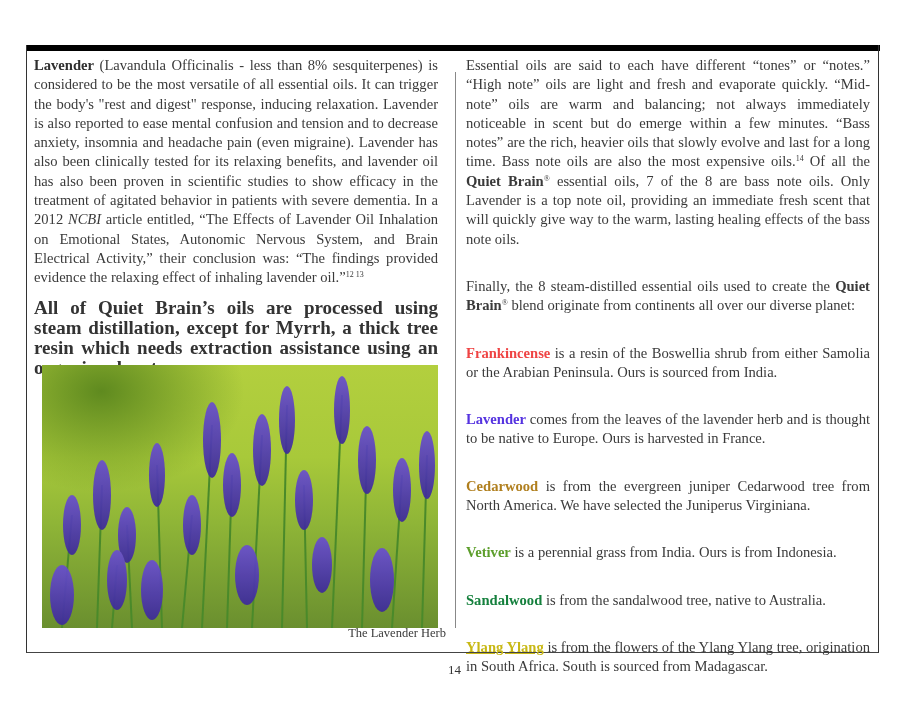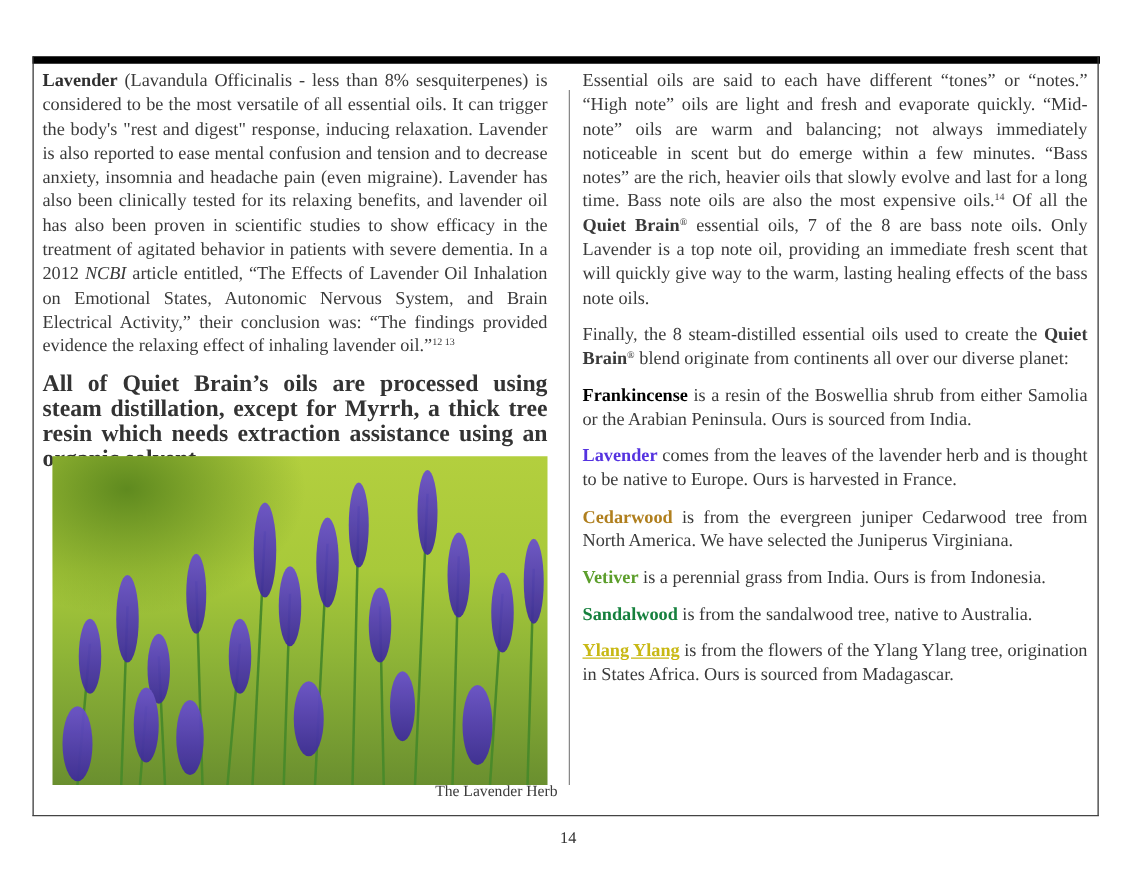--- a/index.html
+++ b/index.html
@@ -17,21 +17,21 @@
 
   .left-col { position: absolute; left: 34px; top: 56px; width: 404px; }
   .right-col { position: absolute; left: 466px; top: 56px; width: 404px; }
 
   p { margin: 0; font-size: 14.6px; line-height: 19.3px; text-align: justify; }
   .intro b { color: #2f2f2f; }
   .bold-para { margin-top: 10px; font-weight: bold; font-size: 19px; line-height: 20px; color: #333; }
   sup { font-size: 8px; vertical-align: 5px; line-height: 0; }
 
   .section-title { font-weight: bold; font-size: 14.6px; color: #333; margin-top: 3px; margin-bottom: 9px; }
-  .right-col p + p { margin-top: 10px; }
+  .right-col p + p { margin-top: 28px; }
   .oil { font-weight: bold; }
 
   .photo {
     position: absolute; left: 42px; top: 365px; width: 396px; height: 263px;
     background:
       radial-gradient(ellipse at 15% 10%, #5f8a1f 0%, transparent 30%),
       linear-gradient(180deg, #b3cf3e 0%, #a8c93a 35%, #8fb537 60%, #6a8f2f 100%);
     overflow: hidden;
   }
   .photo svg { position: absolute; left: 0; top: 0; }
@@ -98,21 +98,21 @@
         <ellipse cx="110" cy="225" rx="11" ry="30"></ellipse>
     </g>
   </svg>
 </div>
 <div class="caption">The Lavender Herb</div>
 
 <div class="right-col">
   <p><span>Essential oils are said to each have different “tones” or “notes.” “High note” oils are light and fresh and evaporate quickly. “Mid-note” oils are warm and balancing; not always immediately noticeable in scent but do emerge within a few minutes. “Bass notes” are the rich, heavier oils that slowly evolve and last for a long time. Bass note oils are also the most expensive oils.</span><sup>14</sup><span> Of all the </span><b>Quiet Brain</b><sup>®</sup><span> essential oils, 7 of the 8 are bass note oils. Only Lavender is a top note oil, providing an immediate fresh scent that will quickly give way to the warm, lasting healing effects of the bass note oils.</span></p>
   <p><span>Finally, the 8 steam-distilled essential oils used to create the </span><b>Quiet Brain</b><sup>®</sup><span> blend originate from continents all over our diverse planet:</span></p>
 
-  <p><span class="oil" style="color: #000000;">Frankincense</span><span> is a resin of the Boswellia shrub from either Samolia or the Arabian Peninsula. Ours is sourced from India.</span></p>
+  <p><span class="oil" style="color: #ef4444;">Frankincense</span><span> is a resin of the Boswellia shrub from either Samolia or the Arabian Peninsula. Ours is sourced from India.</span></p>
   <p><span class="oil" style="color: rgb(85, 51, 224);">Lavender</span><span> comes from the leaves of the lavender herb and is thought to be native to Europe. Ours is harvested in France.</span></p>
   <p><span class="oil" style="color: rgb(176, 127, 30);">Cedarwood</span><span> is from the evergreen juniper Cedarwood tree from North America. We have selected the Juniperus Virginiana.</span></p>
   <p><span class="oil" style="color: rgb(92, 158, 43);">Vetiver</span><span> is a perennial grass from India. Ours is from Indonesia.</span></p>
   <p><span class="oil" style="color: #15803d;">Sandalwood</span><span> is from the sandalwood tree, native to Australia.</span></p>
-  <p><span class="oil" style="color: rgb(200, 184, 20); text-decoration: underline;">Ylang Ylang</span><span> is from the flowers of the Ylang Ylang tree, origination in States Africa. Ours is sourced from Madagascar.</span></p>
+  <p><span class="oil" style="color: rgb(200, 184, 20); text-decoration: underline;">Ylang Ylang</span><span> is from the flowers of the Ylang Ylang tree, origination in South Africa. South is sourced from Madagascar.</span></p>
 </div>
 
 <div class="page-number">14</div>
 
 </body></html>

